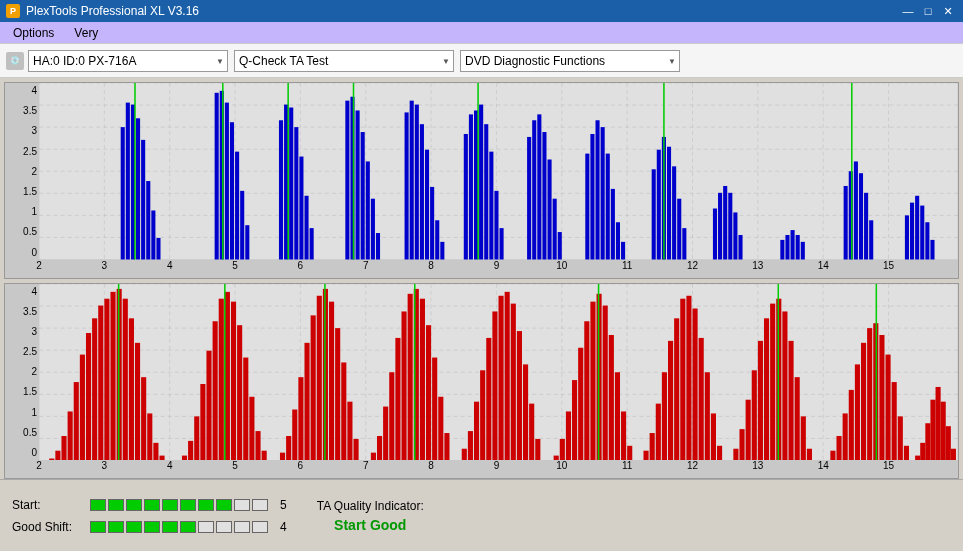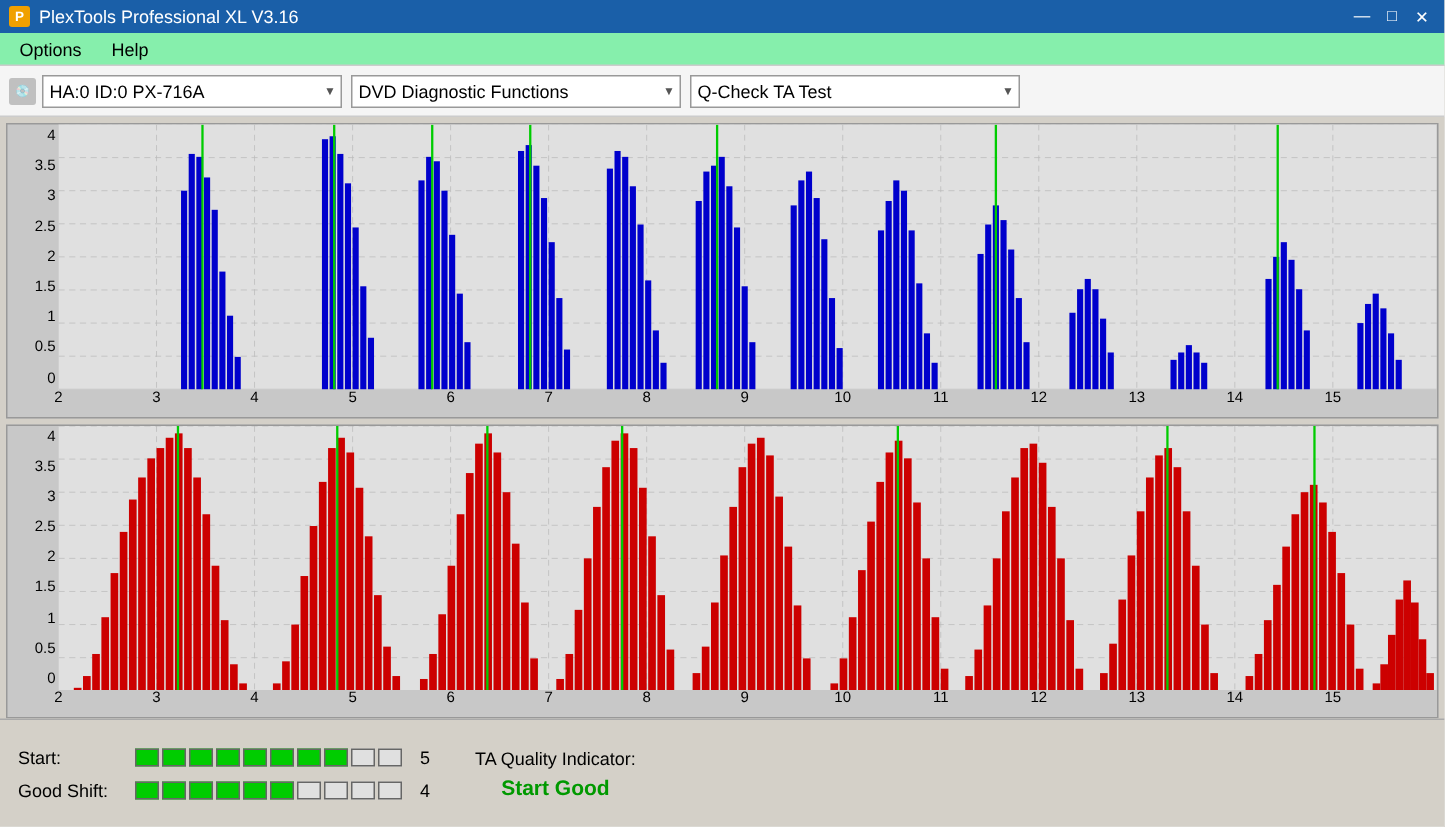--- a/index.html
+++ b/index.html
@@ -48,21 +48,21 @@
       background: transparent;
       border: none;
       color: white;
       cursor: pointer;
       font-size: 11px;
       display: flex;
       align-items: center;
       justify-content: center;
     }
     .menu-bar {
-      background: #86efac;
+      background: #c4b5fd;
       border-bottom: 1px solid #ccc;
       height: 22px;
       display: flex;
       align-items: center;
       padding: 0 4px;
       gap: 2px;
     }
     .menu-item {
       padding: 2px 8px;
       cursor: pointer;
@@ -219,40 +219,40 @@
   </div>
   <div class="title-bar-controls">
     <button class="title-btn">—</button>
     <button class="title-btn">□</button>
     <button class="title-btn close">✕</button>
   </div>
 </div>
 
 <div class="menu-bar">
   <div class="menu-item">Options</div>
-  <div class="menu-item">Help</div>
+  <div class="menu-item">Very</div>
 </div>
 
 <div class="toolbar">
   <div class="drive-selector">
     <div class="drive-icon">💿</div>
     <div class="select-wrapper">
       <select style="width:200px;">
         <option>HA:0 ID:0  PX-716A</option>
       </select>
     </div>
   </div>
   <div class="select-wrapper">
     <select style="width:220px;">
-      <option>DVD Diagnostic Functions</option>
+      <option>Q-Check TA Test</option>
     </select>
   </div>
   <div class="select-wrapper">
     <select style="width:220px;">
-      <option>Q-Check TA Test</option>
+      <option>DVD Diagnostic Functions</option>
     </select>
   </div>
 </div>
 
 <div style="display:flex; flex-direction:column; height: calc(551px - 22px - 22px - 34px); background:#d4d0c8;">
 
   <div style="flex:1; display:flex; flex-direction:column; padding:4px 4px 0 4px; gap:4px; overflow:hidden;">
 
     <div style="flex:1; background:#c8c8c8; border:1px solid #999; display:flex; flex-direction:column; min-height:0;">
       <div style="flex:1; display:flex; min-height:0;">

